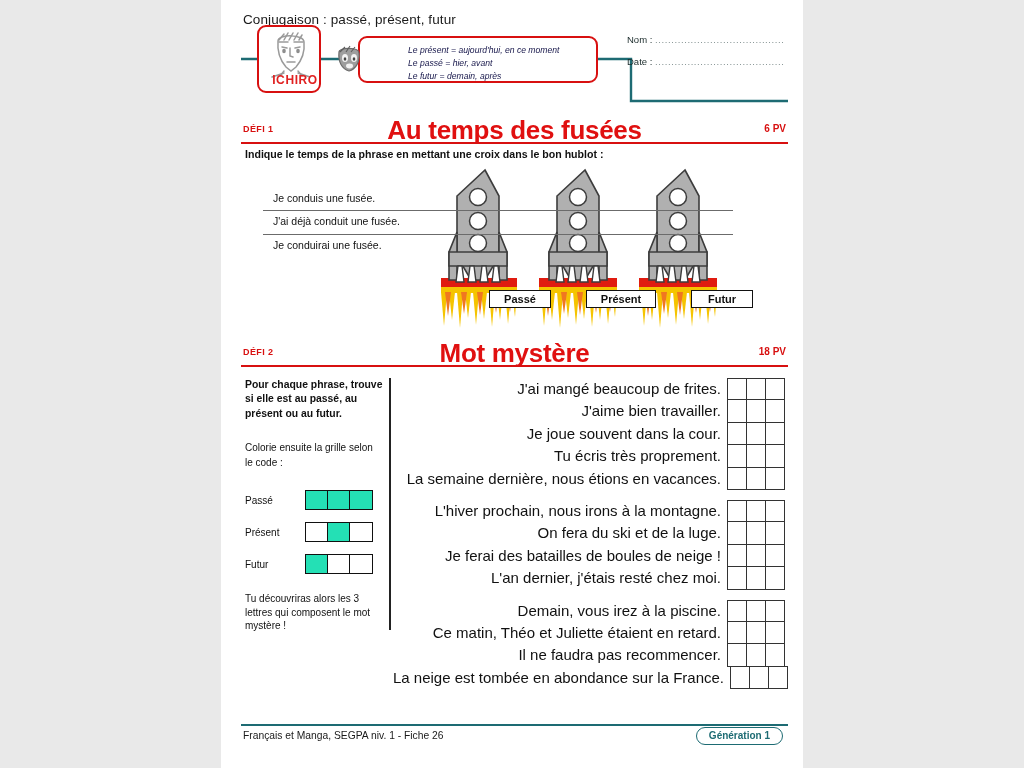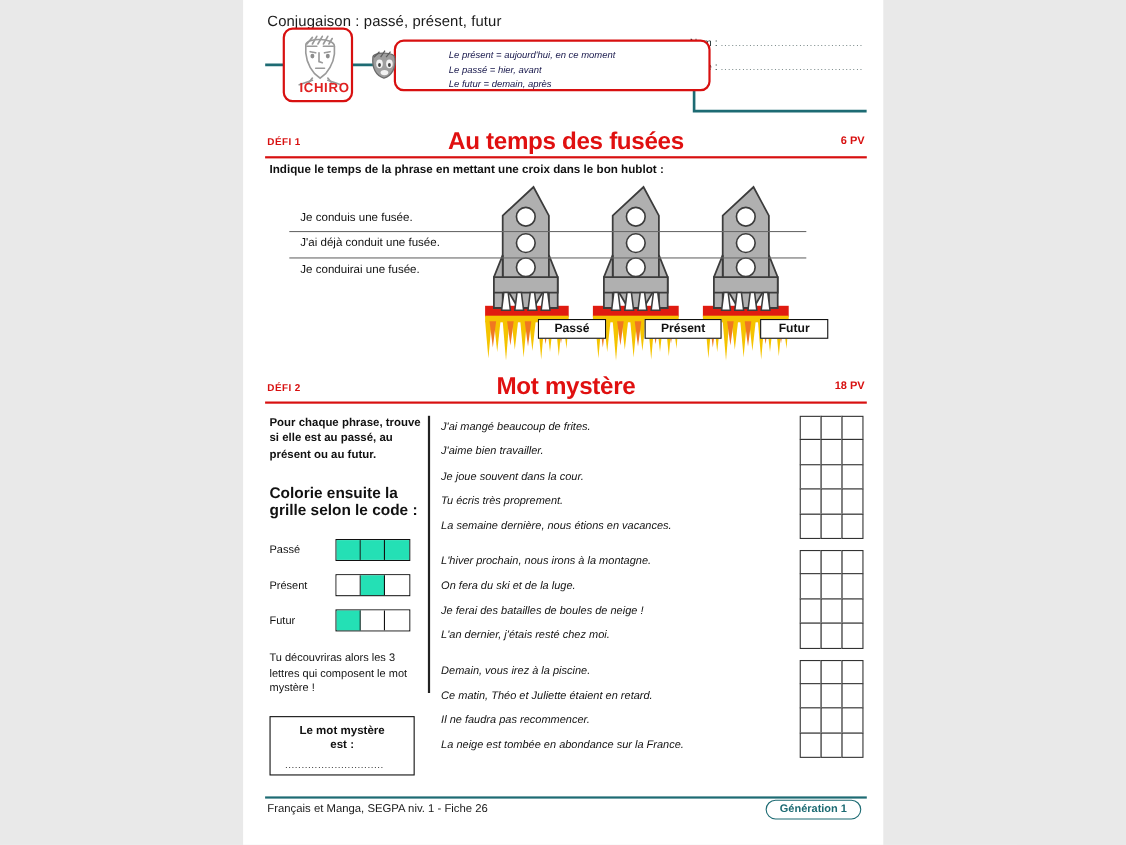--- a/index.html
+++ b/index.html
@@ -39,21 +39,21 @@
     z-index: 5;
   }
   .ichiro-face { position: absolute; left: 9px; top: 3px; }
   .ichiro-name {
     position: absolute; left: 0; right: 0; bottom: 4px;
     text-align: center; color: #e02020;
     font-size: 12px; font-weight: bold; letter-spacing: .6px; margin-left: 12px;
   }
   .rules-box {
     position: absolute; left: 137px; top: 36px;
-    width: 288px; height: 47px;
+    width: 240px; height: 47px;
     border: 2.2px solid #d81010; border-radius: 9px;
     background: #fff; z-index: 4;
   }
   .rules-text {
     position: absolute; left: 48px; top: 6px;
     font-size: 8.6px; font-style: italic; color: #16164a;
     line-height: 12.8px; white-space: nowrap;
   }
   .mini-head { position: absolute; left: 113px; top: 44px; z-index: 6; }
   .namebox { position: absolute; left: 406px; top: 34px; width: 165px; }
@@ -68,21 +68,21 @@
     position: absolute; left: 20px; width: 547px;
   }
   .sec-bar { position: relative; height: 26px; }
   .sec-defi {
     position: absolute; left: 2px; top: 6px;
     font-size: 9px; font-weight: bold; color: #d81010; letter-spacing: .4px;
   }
   .sec-title {
     position: absolute; left: 0; right: 0; top: -3px;
     text-align: center; color: #e01010;
-    font-size: 22px; font-weight: bold; letter-spacing: -.3px;
+    font-size: 26px; font-weight: bold; letter-spacing: -.3px;
   }
   .sec-pv {
     position: absolute; right: 2px; top: 5px;
     font-size: 10px; font-weight: bold; color: #d81010;
   }
   .sec-rule {
     position: absolute; left: 0; right: 0; top: 24px;
     height: 1.6px; background: #d81010;
   }
 
@@ -105,21 +105,21 @@
   .d2 { position: absolute; left: 20px; top: 378px; width: 547px; }
   .d2-left { position: absolute; left: 4px; top: 0; width: 138px; }
   .d2-divider {
     position: absolute; left: 148px; top: 0;
     width: 1.6px; height: 252px; background: #222;
   }
   .lead {
     font-size: 10.4px; font-weight: bold; color: #111; line-height: 14.4px;
   }
   .code-title {
-    margin-top: 20px; font-size: 14px; font-weight: bold;
+    margin-top: 20px; font-size: 10px; font-weight: normal;
     color: #111; line-height: 14.4px;
   }
   .legend { margin-top: 16px; }
   .legend-row {
     display: flex; align-items: center; height: 28px; margin-bottom: 4px;
   }
   .legend-lab { width: 60px; font-size: 10px; color: #111; }
   .legend-grid { display: flex; border: 1.4px solid #111; }
   .legend-cell {
     width: 22px; height: 18px; border-right: 1.4px solid #111; background: #fff;
@@ -141,22 +141,22 @@
     font-size: 9px; color: #333; letter-spacing: .5px;
   }
 
   .d2-right { position: absolute; left: 160px; top: 0; width: 387px; }
   .blk { margin-bottom: 10px; }
   .prow {
     display: flex; align-items: stretch; justify-content: flex-end;
     height: 22.4px;
   }
   .ptext {
-    flex: 1; 
-    font-size: 10px; font-style: italic; color: #111;
+    flex: 1; text-align: right;
+    font-size: 15px; color: #111;
     padding-right: 7px; line-height: 22.4px; white-space: nowrap;
   }
   .pgrid { display: flex; width: 60px; }
   .pcell {
     width: 20px; border: 1px solid #333; margin-left: -1px; background: #fff;
   }
   .prow + .prow .pcell { margin-top: -1px; }
 
   
   .foot-rule {
@@ -351,27 +351,20 @@
           <div class="legend-grid">
             <div class="legend-cell on"></div>
             <div class="legend-cell"></div>
             <div class="legend-cell"></div>
           </div>
         </div>
       </div>
 
       <div class="outro">Tu découvriras alors les 3 lettres qui composent le mot mystère !</div>
 
-      <div class="mystery-box">
-        <div class="mystery-title">
-          <div>Le mot mystère</div>
-          <div>est :</div>
-        </div>
-        <div class="mystery-dots">..............................</div>
-      </div>
     </div>
 
     <div class="d2-right">
 
       <div class="blk">
         <div class="prow">
           <div class="ptext">J'ai mangé beaucoup de frites.</div>
           <div class="pgrid">
             <div class="pcell"></div>
             <div class="pcell"></div>

